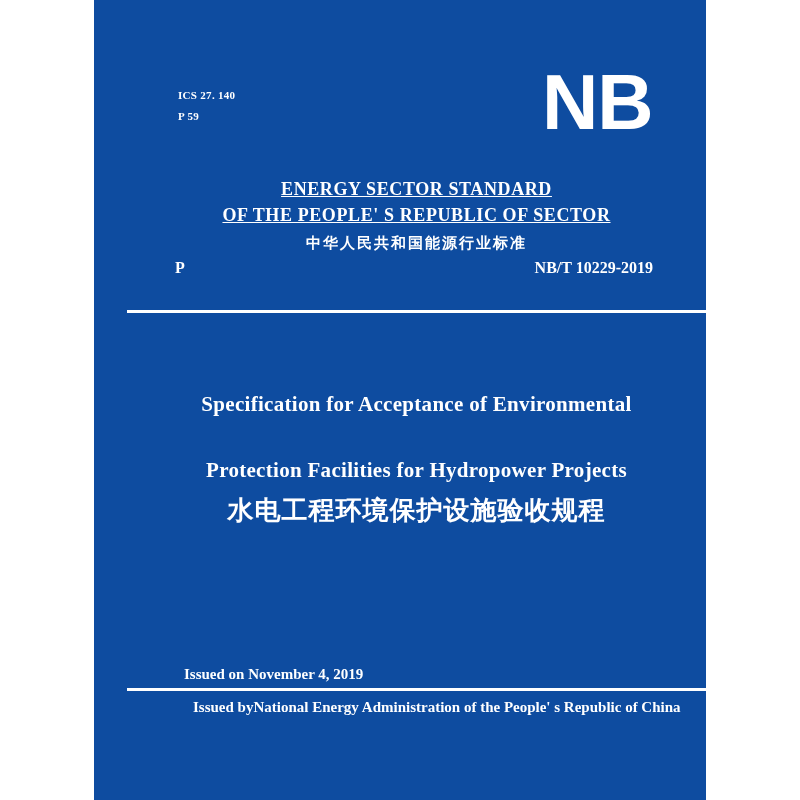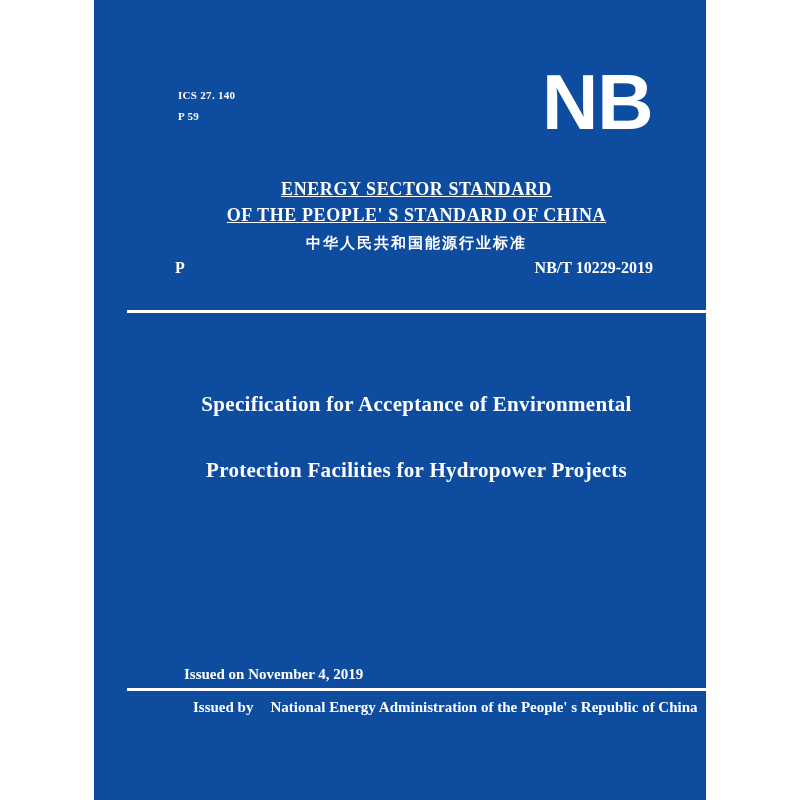--- a/index.html
+++ b/index.html
@@ -122,55 +122,55 @@
     font-weight: bold;
   }
   .issuer-row {
     position: absolute;
     left: 33px;
     top: 699px;
     width: 579px;
     box-sizing: border-box;
     padding-left: 66px;
     display: flex;
-    gap: 17px;
     font-size: 15px;
     font-weight: bold;
     white-space: nowrap;
   }
 </style>
 </head>
 <body>
 
 <div class="page">
   <div class="cover" style="background: rgb(14, 76, 160); color: rgb(255, 255, 255);">
 
     <div class="ics-block">
       <div>ICS 27. 140</div>
       <div>P 59</div>
     </div>
 
     <div class="nb-logo">NB</div>
 
     <div class="std-name">
       <div class="en">ENERGY SECTOR STANDARD</div>
-      <div class="en">OF THE PEOPLE' S STANDARD OF CHINA</div>
+      <div class="en">OF THE PEOPLE' S REPUBLIC OF SECTOR</div>
       <div class="zh">中华人民共和国能源行业标准</div>
     </div>
 
     <div class="code-row">
       <span>P</span>
       <span>NB/T 10229-2019</span>
     </div>
 
     <div class="rule rule-top"></div>
 
     <div class="title-block">
       <div class="en">Specification for Acceptance of Environmental</div>
       <div class="en">Protection Facilities for Hydropower Projects</div>
+      <div class="zh">水电工程环境保护设施验收规程</div>
     </div>
 
     <div class="dates-row">
       <span>Issued on November 4, 2019</span>
     </div>
 
     <div class="rule rule-bottom"></div>
 
     <div class="issuer-row">
       <span>Issued by</span>

